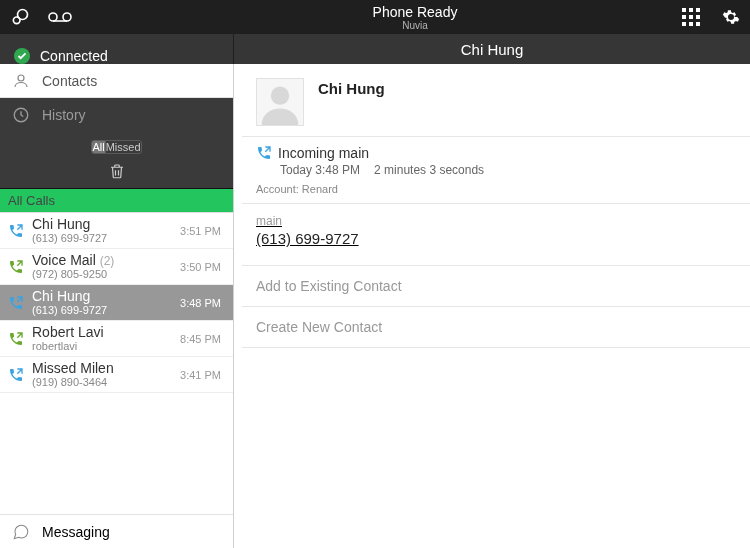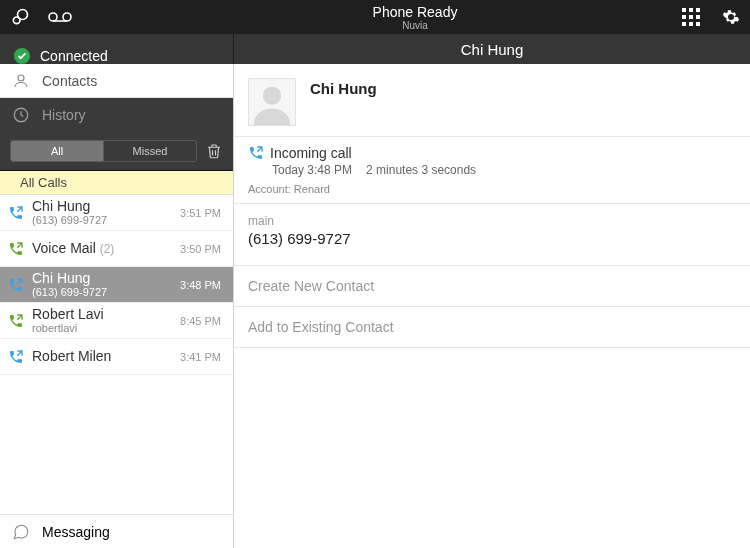--- a/index.html
+++ b/index.html
@@ -14,36 +14,36 @@
   .title-main { font-size: 14px; }
   .title-sub { font-size: 10px; color: #b5b5b5; }
   .icon { display: inline-flex; align-items: center; justify-content: center; }
 
   
   .secondbar { height: 30px; background: #363636; color: #fff; display: flex; align-items: stretch; }
   .secondbar-left { width: 234px; border-right: 1px solid #1f1f1f; display: flex; align-items: flex-end; padding: 0 14px; gap: 10px; font-size: 14px; }
   .secondbar-right { flex: 1; display: flex; align-items: center; justify-content: center; font-size: 15px; }
 
   
-  .body { flex: 1; display: flex; overflow: hidden; }
+  .body { flex: 1; display: flex; overflow: hidden; gap: 8px; }
   .sidebar { width: 234px; border-right: 1px solid #d0d0d0; display: flex; flex-direction: column; background: #fff; }
   .content { flex: 1; display: flex; flex-direction: column; background: #fff; }
 
   
   .section-row { display: flex; align-items: center; gap: 12px; padding: 0 12px; height: 34px; font-size: 14px; }
   .contacts-row { background: #fff; color: #555; border-bottom: 1px solid #e3e3e3; }
   .history-row { background: #3a3a3a; color: #9b9b9b; }
-  .history-controls { background: #3a3a3a; padding: 8px 10px; display: flex; align-items: center; gap: 8px; border-bottom: 1px solid #111; }
+  .history-controls { background: #3a3a3a; padding: 8px 10px; display: flex; align-items: center; gap: 8px; border-bottom: 1px solid #111; flex-direction: column; }
   .seg { flex: 1; display: flex; border: 1px solid #5a5a5a; border-radius: 3px; overflow: hidden; height: 22px; }
   .seg-btn { flex: 1; font-size: 11px; color: #ccc; background: transparent; border: none; cursor: pointer; }
   .seg-btn.active { background: #777; color: #fff; }
   .seg-btn + .seg-btn { border-left: 1px solid #5a5a5a; }
   .delete-ico { color: #ccc; }
 
-  .list-header { background: #fef9c3; padding: 4px 20px; font-size: 13px; color: #444; border-bottom: 1px solid #ddd; }
+  .list-header { background: #22c55e; padding: 4px 8px; font-size: 13px; color: #444; border-bottom: 1px solid #ddd; }
 
   .call-list { flex: 1; overflow-y: auto; }
   .call-row { display: flex; align-items: center; padding: 4px 8px 4px 6px; border-bottom: 1px solid #eee; height: 36px; }
   .call-row .call-icon { width: 20px; display: flex; justify-content: center; }
   .call-row .call-texts { flex: 1; padding-left: 6px; display: flex; flex-direction: column; line-height: 1.1; }
   .call-name { font-size: 14px; color: #333; }
   .call-sub { font-size: 11px; color: #888; }
   .call-time { font-size: 11px; color: #999; padding-right: 4px; }
   .call-row.selected { background: #989898; }
   .call-row.selected .call-name, .call-row.selected .call-sub, .call-row.selected .call-time { color: #fff; }
@@ -54,21 +54,21 @@
   .contact-header { display: flex; align-items: center; gap: 14px; padding: 14px 14px 10px; border-bottom: 1px solid #e6e6e6; }
   .avatar { width: 48px; height: 48px; background: #f6f6f6; border: 1px solid #e2e2e2; display: flex; align-items: flex-end; justify-content: center; overflow: hidden; }
   .avatar svg { fill: #d8d8d8; }
   .contact-name { font-size: 15px; font-weight: 600; color: #222; align-self: flex-start; margin-top: 2px; }
 
   .call-detail { padding: 8px 14px 8px 14px; border-bottom: 1px solid #e6e6e6; }
   .call-detail .row1 { display: flex; align-items: center; gap: 6px; font-size: 14px; color: #333; }
   .call-detail .row2 { display: flex; gap: 14px; font-size: 12px; color: #666; padding-left: 24px; margin-top: 2px; }
   .call-detail .row3 { font-size: 11px; color: #888; margin-top: 6px; }
 
-  .phone-block { padding: 10px 14px 18px; border-bottom: 1px solid #e6e6e6; }
+  .phone-block { padding: 10px 14px 18px; border-bottom: 1px solid #e6e6e6; text-decoration: underline; }
   .phone-label { font-size: 12px; color: #999; }
   .phone-number { font-size: 15px; color: #222; margin-top: 2px; }
 
   .action-row { padding: 12px 14px; border-bottom: 1px solid #e6e6e6; font-size: 14px; color: #999; cursor: pointer; }
 </style>
 </head>
 <body>
 
 <div class="app">
 
@@ -182,20 +182,21 @@
           </div>
           <div class="call-row">
             <div class="call-icon">
               <svg width="16" height="16" viewBox="0 0 24 24" fill="#6aa82b">
                 <path d="M6.6 10.8a15 15 0 006.6 6.6l2.2-2.2a1 1 0 011-.24 11.5 11.5 0 003.6.58 1 1 0 011 1V20a1 1 0 01-1 1A17 17 0 013 4a1 1 0 011-1h3.5a1 1 0 011 1c0 1.25.2 2.45.58 3.6a1 1 0 01-.25 1z"></path>
                 <path d="M14 10l7-7M21 10V3h-7" stroke="#6aa82b" stroke-width="2" fill="none"></path>
               </svg>
             </div>
             <div class="call-texts">
               <span class="call-name">Voice Mail <span style="color:#aaa;font-size:12px;">(2)</span></span>
+              <span class="call-sub">(972) 805-9250</span>
             </div>
             <div class="call-time">3:50 PM</div>
           </div>
           <div class="call-row selected">
             <div class="call-icon">
               <svg width="16" height="16" viewBox="0 0 24 24" fill="#3aa3e3">
                 <path d="M6.6 10.8a15 15 0 006.6 6.6l2.2-2.2a1 1 0 011-.24 11.5 11.5 0 003.6.58 1 1 0 011 1V20a1 1 0 01-1 1A17 17 0 013 4a1 1 0 011-1h3.5a1 1 0 011 1c0 1.25.2 2.45.58 3.6a1 1 0 01-.25 1z"></path>
                 <path d="M21 3l-7 7M14 3h7v7" stroke="#3aa3e3" stroke-width="2" fill="none"></path>
               </svg>
             </div>
@@ -219,21 +220,22 @@
             <div class="call-time">8:45 PM</div>
           </div>
           <div class="call-row">
             <div class="call-icon">
               <svg width="16" height="16" viewBox="0 0 24 24" fill="#3aa3e3">
                 <path d="M6.6 10.8a15 15 0 006.6 6.6l2.2-2.2a1 1 0 011-.24 11.5 11.5 0 003.6.58 1 1 0 011 1V20a1 1 0 01-1 1A17 17 0 013 4a1 1 0 011-1h3.5a1 1 0 011 1c0 1.25.2 2.45.58 3.6a1 1 0 01-.25 1z"></path>
                 <path d="M21 3l-7 7M14 3h7v7" stroke="#3aa3e3" stroke-width="2" fill="none"></path>
               </svg>
             </div>
             <div class="call-texts">
-              <span class="call-name">Robert Milen</span>
+              <span class="call-name">Missed Milen</span>
+              <span class="call-sub">(919) 890-3464</span>
             </div>
             <div class="call-time">3:41 PM</div>
           </div>
         </div>
 
       <div class="section-row messaging-row">
         <span class="icon">
           <svg width="18" height="18" viewBox="0 0 24 24" fill="none" stroke="#888" stroke-width="1.4">
             <path d="M21 11.5a8.38 8.38 0 01-.9 3.8 8.5 8.5 0 01-7.6 4.7 8.4 8.4 0 01-3.8-.9L3 21l1.9-5.7a8.38 8.38 0 01-.9-3.8 8.5 8.5 0 014.7-7.6 8.38 8.38 0 013.8-.9h.5a8.48 8.48 0 018 8v.5z"></path>
           </svg>
@@ -256,33 +258,33 @@
       </div>
 
       <div class="call-detail">
         <div class="row1">
           <span class="icon">
             <svg width="16" height="16" viewBox="0 0 24 24" fill="#3aa3e3">
               <path d="M6.6 10.8a15 15 0 006.6 6.6l2.2-2.2a1 1 0 011-.24 11.5 11.5 0 003.6.58 1 1 0 011 1V20a1 1 0 01-1 1A17 17 0 013 4a1 1 0 011-1h3.5a1 1 0 011 1c0 1.25.2 2.45.58 3.6a1 1 0 01-.25 1z"></path>
               <path d="M21 3l-7 7M14 3h7v7" stroke="#3aa3e3" stroke-width="2" fill="none"></path>
             </svg>
           </span>
-          <span>Incoming call</span>
+          <span>Incoming main</span>
         </div>
         <div class="row2">
           <span>Today 3:48 PM</span>
           <span>2 minutes 3 seconds</span>
         </div>
         <div class="row3">Account: Renard</div>
       </div>
 
       <div class="phone-block">
         <div class="phone-label">main</div>
         <div class="phone-number">(613) 699-9727</div>
       </div>
 
+      <div class="action-row">Add to Existing Contact</div>
       <div class="action-row">Create New Contact</div>
-      <div class="action-row">Add to Existing Contact</div>
 
     </div>
 
   </div>
 </div>
 
 </body></html>

